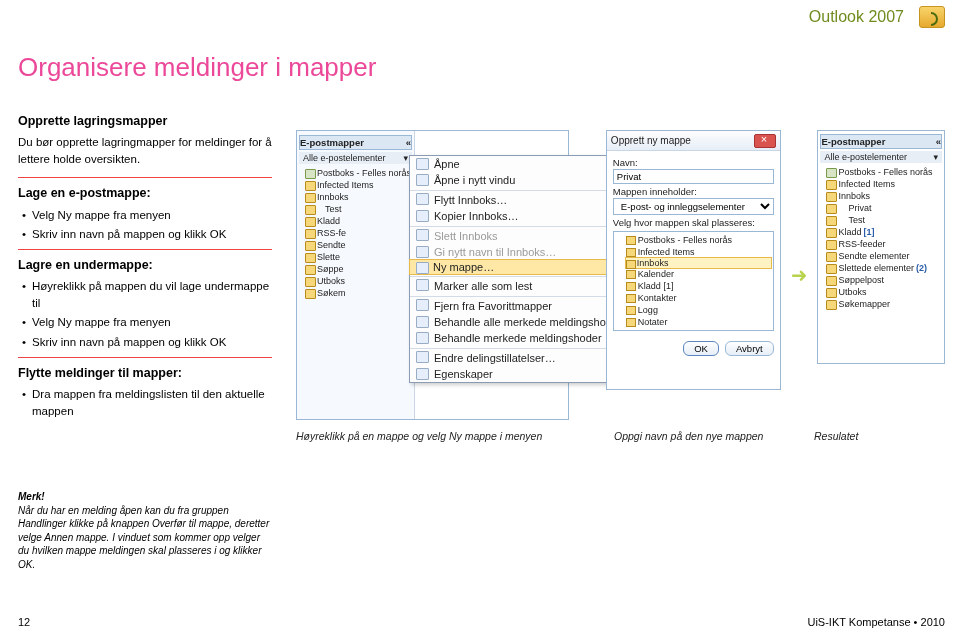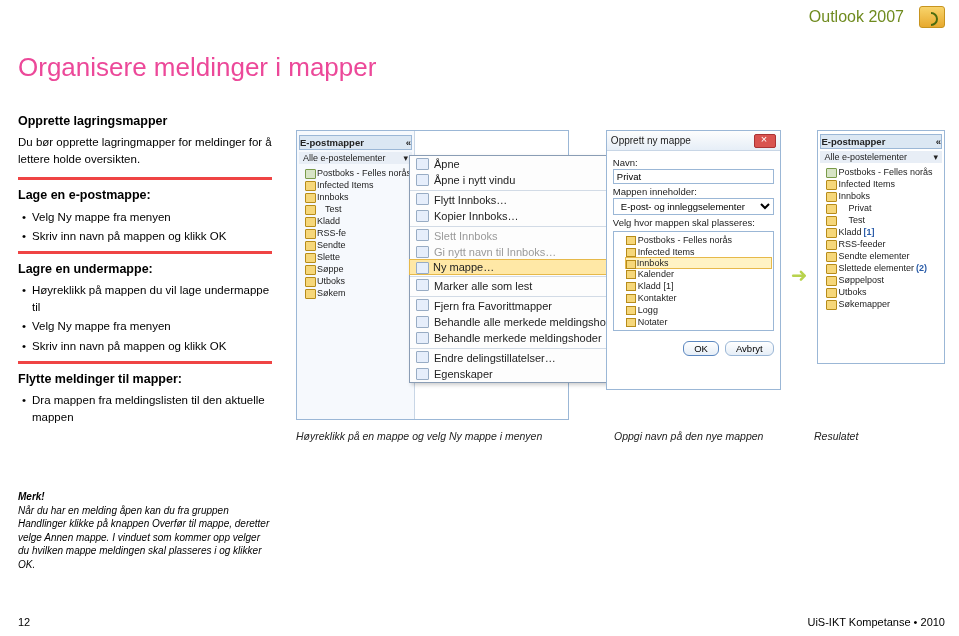--- a/index.html
+++ b/index.html
@@ -48,21 +48,21 @@
     font-size: 11.5px;
     line-height: 1.45;
   }
   .left-col h2 {
     font-size: 12.5px;
     font-weight: 700;
     margin-bottom: 4px;
   }
   .left-col p { margin-bottom: 10px; }
   .left-col .section {
-    border-top: 3px solid #ef4444;
+    border-top: 1px solid #ef4444;
     padding-top: 6px;
     margin-top: 6px;
   }
   .left-col .section:first-child { border-top:none; padding-top:0; margin-top:0; }
   .left-col ul { list-style: none; padding-left: 2px; }
   .left-col ul li { position: relative; padding-left: 12px; margin-bottom: 3px; }
   .left-col ul li::before {
     content: "•"; position:absolute; left:2px; top:0;
   }
   .note-block {

